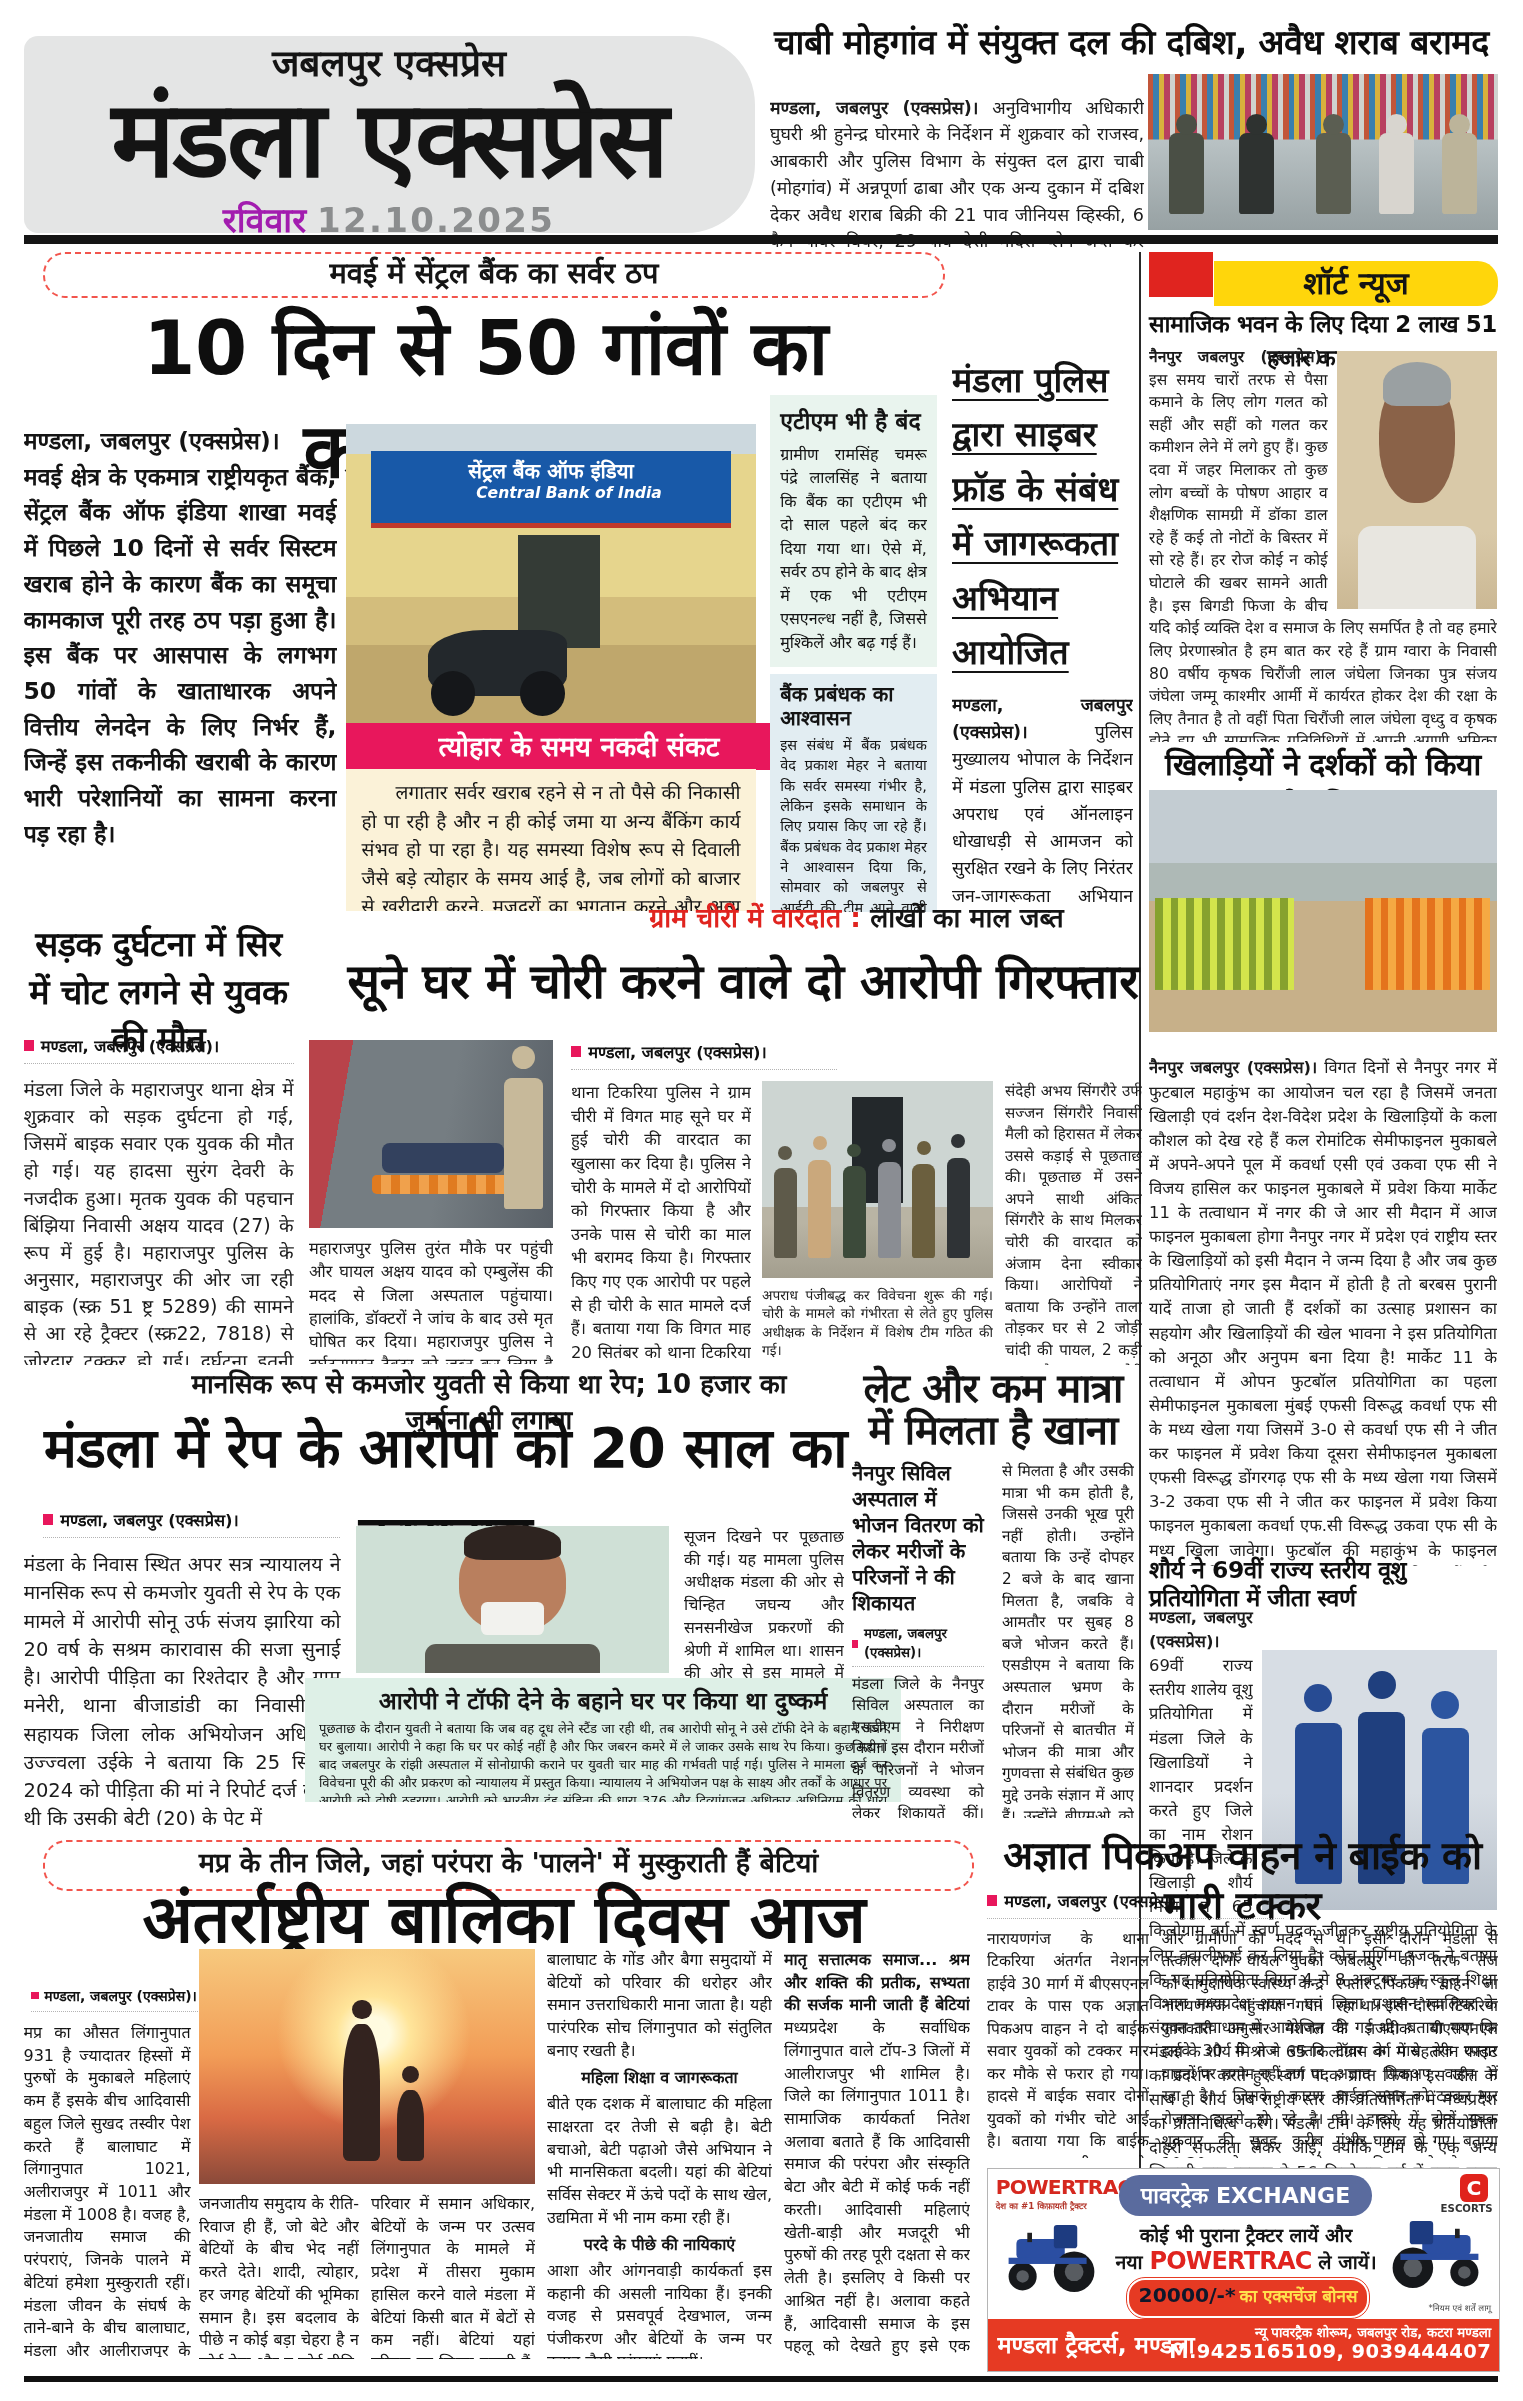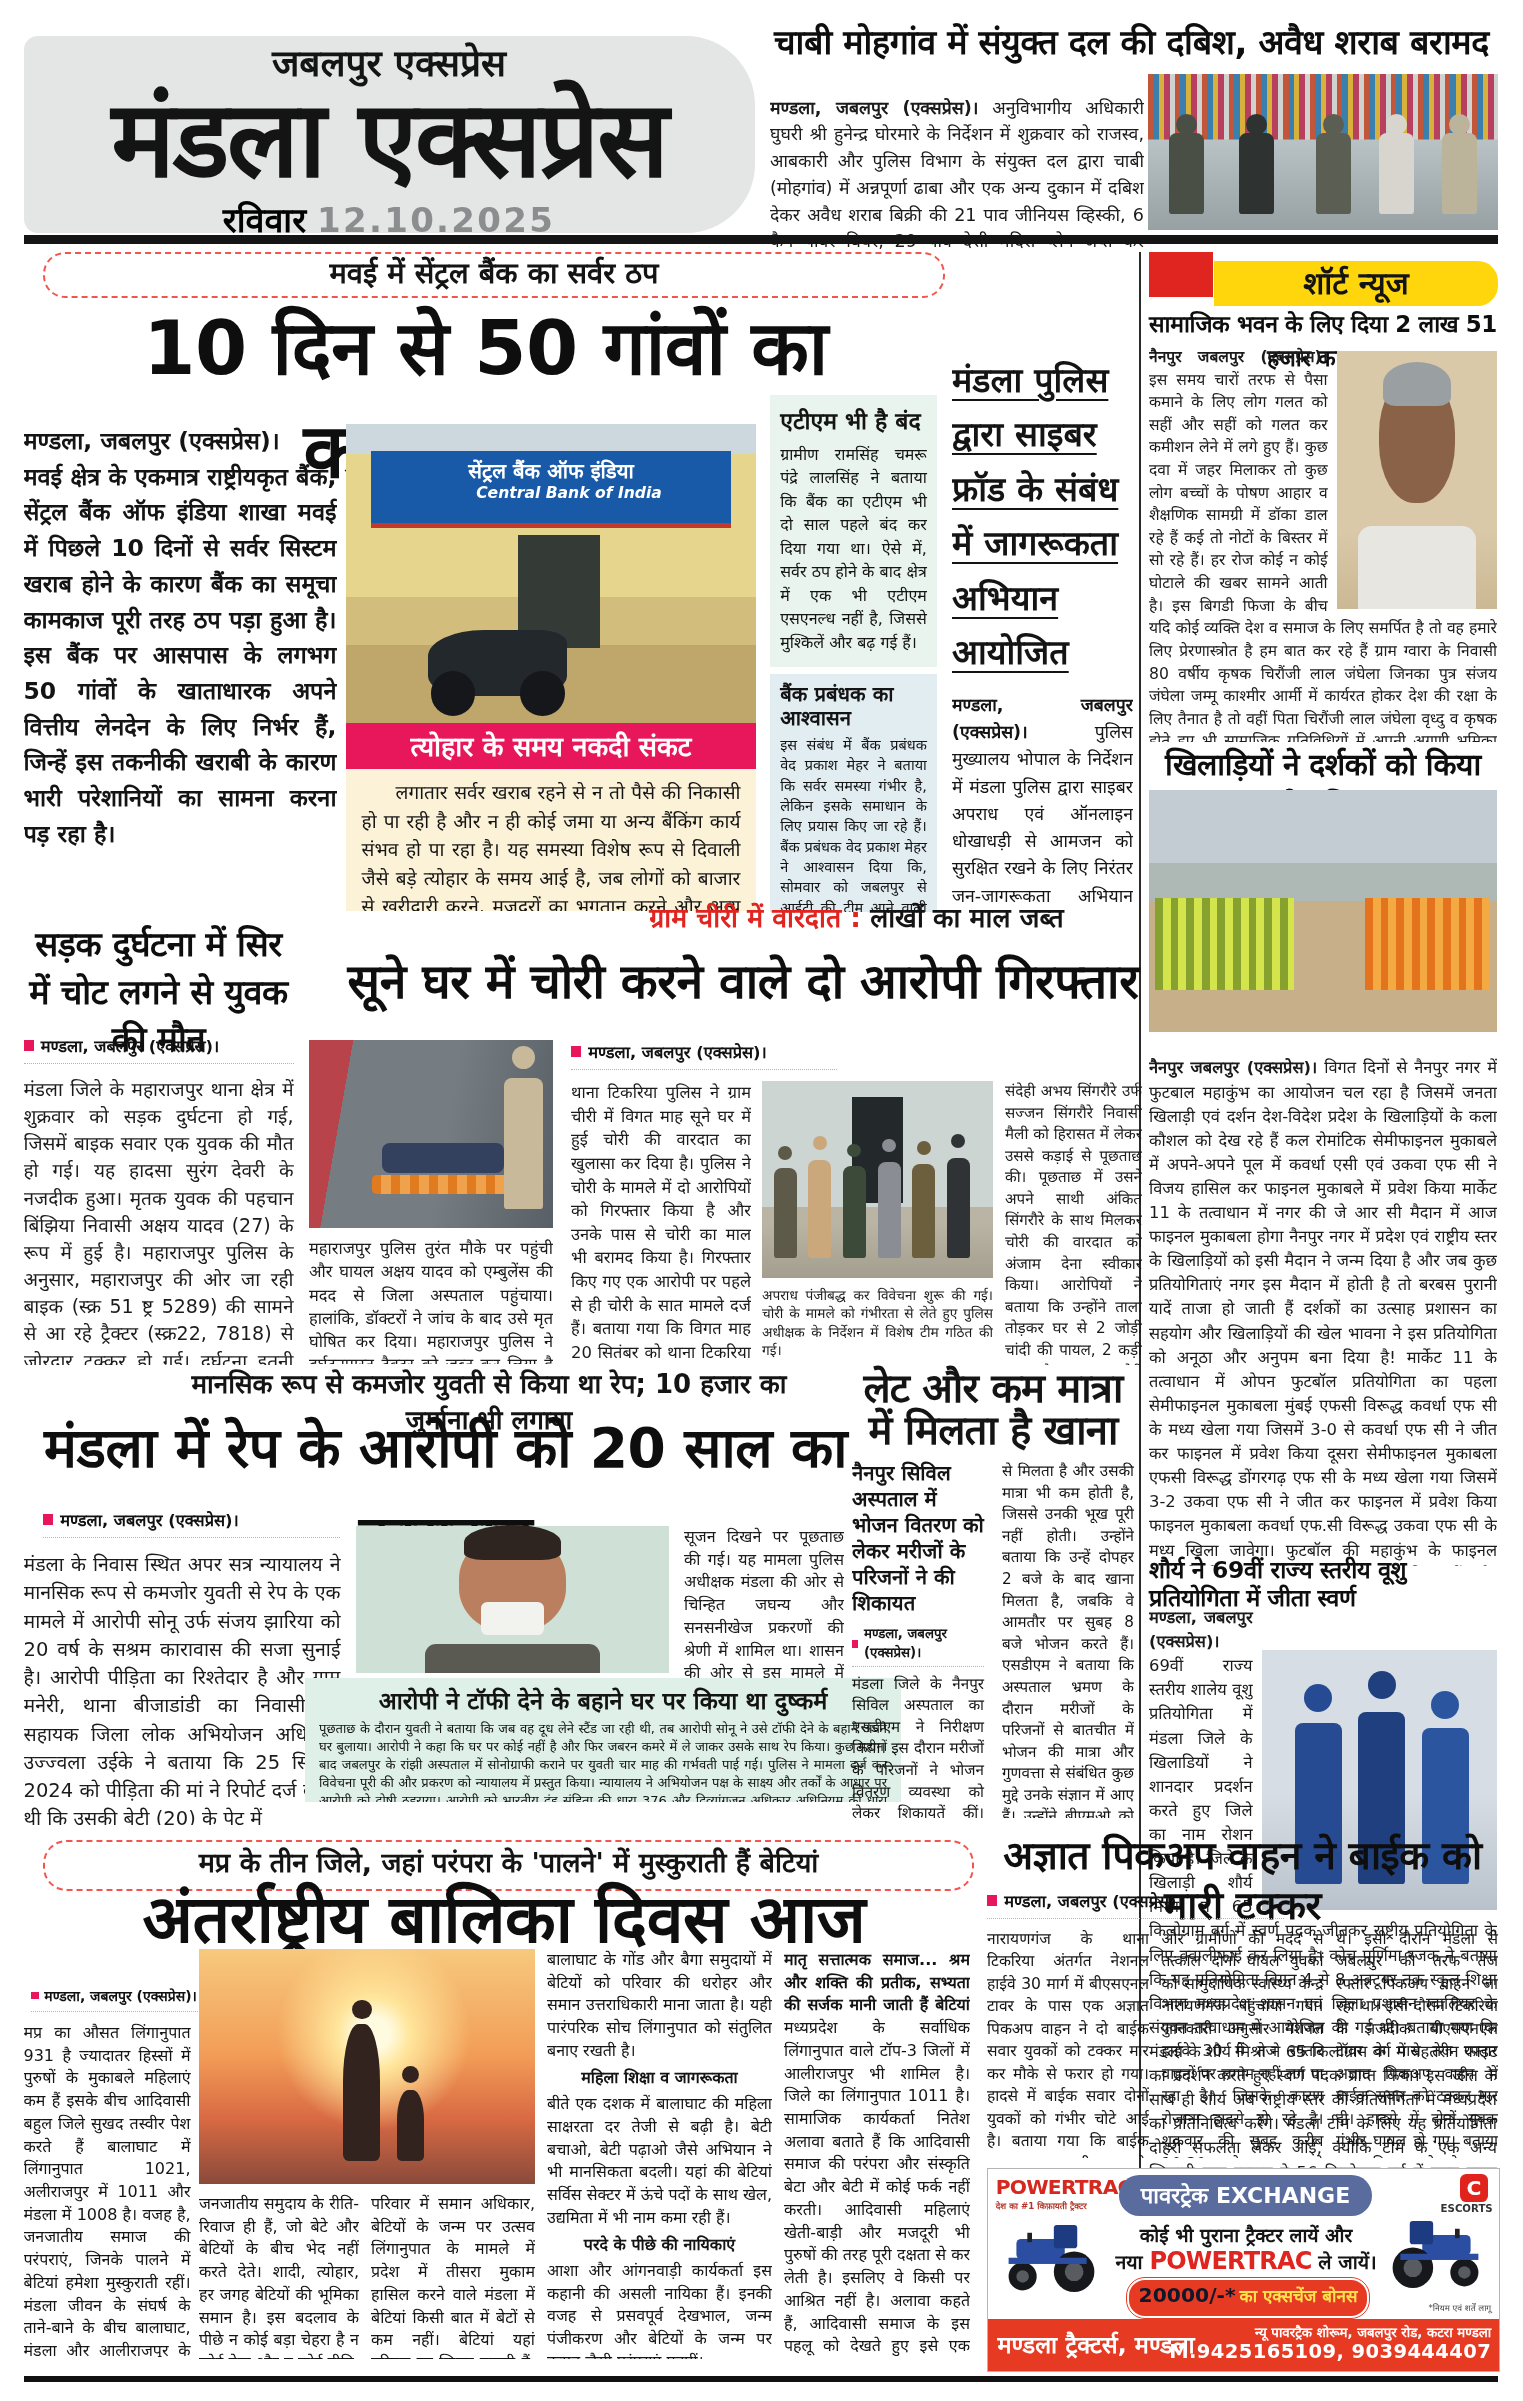--- a/index.html
+++ b/index.html
@@ -22,21 +22,21 @@
   .byline{display:flex;align-items:center;gap:7px;font-weight:800;font-size:16.4px;
           border-bottom:1.6px dotted #b3b3b3;padding-bottom:5.5px;color:#111;}
   .byline .bullet{width:10.2px;height:10.2px;background:var(--pink);flex:0 0 auto;}
 
   
   #masthead-box{left:23.5px;top:36px;width:731px;height:197px;background:var(--masthead-grey);
                 border-radius:14px 69px 69px 14px;}
   .m-kicker{padding-top:9.4px;font-size:37px;line-height:1.05;font-weight:800;}
   .m-title{font-size:106px;line-height:1.02;font-weight:800;letter-spacing:-2.3px;margin-top:1.6px;}
   .m-daterow{font-size:34px;font-weight:800;margin-top:1.6px;}
-  .m-day{color:#000000;margin-right:11px;}
+  .m-day{color:#a21caf;margin-right:11px;}
   .m-date{color:#8b8d8e;letter-spacing:2.3px;}
 
   
   #raid-h{left:766px;top:20.3px;width:731px;height:45px;font-size:34px;line-height:45px;}
   #raid-body{left:770px;top:77px;width:374px;height:155px;font-size:17.6px;line-height:1.52;}
   #raid-photo{left:1148px;top:74px;width:350px;height:156px;
     background:
       repeating-linear-gradient(90deg,#c2563a 0 5.5px,#3a7fae 5.5px 11px,#d8b13c 11px 16.4px,#b8405f 16.4px 22px,#cfd2cf 22px 27px) 0 0/100% 42% no-repeat,
       linear-gradient(#b9c2c4 0 42%,#97a1a3 100%);}
   #rule-top{left:23.5px;top:235px;width:1474px;height:8.6px;background:#151515;}
@@ -51,21 +51,21 @@
     background:linear-gradient(180deg,#ccd8de 0 10%,#e6d58d 10% 58%,#d3bd7c 58% 74%,#bfa76c 74% 100%);}
   .bank-sign{position:absolute;left:6%;top:9%;width:88%;height:24%;background:#1859a8;
              border-bottom:5.5px solid #c0392b;color:#fff;text-align:center;}
   .bank-sign .s1{font-size:20.3px;font-weight:800;padding-top:4.7px;}
   .bank-sign .s2{font-size:15.6px;font-style:italic;font-weight:700;margin-left:36px;}
   .bank-door{position:absolute;left:42%;top:37%;width:20%;height:38%;background:#343b36;}
   .moto{position:absolute;left:20%;bottom:9%;width:34%;height:22%;background:#23282c;border-radius:40% 20% 30% 30%;}
   .moto::before,.moto::after{content:"";position:absolute;bottom:-30%;width:32%;aspect-ratio:1;border-radius:50%;background:#15171a;}
   .moto::before{left:2%;} .moto::after{right:2%;}
   #caption-band{left:346px;top:723px;width:410px;height:47px;background:var(--pink);color:#fff;
-                font-size:27px;font-weight:800;line-height:47px;text-align:center;}
+                font-size:27px;font-weight:800;line-height:47px;text-align:center;padding-left:28px;}
   #caption-box{left:346px;top:769px;width:410px;height:142px;background:var(--cream);
                padding:9.4px 15.6px;box-sizing:border-box;font-size:19px;line-height:1.5;text-indent:34px;}
   #atm-box{left:770px;top:395px;width:167px;height:272px;background:var(--mint);padding:9.4px 10.2px;box-sizing:border-box;}
   #atm-box .bxh{font-size:23px;font-weight:800;margin-bottom:6.3px;}
   #atm-box .bxp{font-size:16px;line-height:1.47;}
   #mgr-box{left:770px;top:674px;width:167px;height:238px;background:var(--blue-grey);padding:7.8px 10.2px;box-sizing:border-box;}
   #mgr-box .bxh{font-size:20.3px;font-weight:800;line-height:1.2;margin-bottom:4.7px;}
   #mgr-box .bxp{font-size:14.5px;line-height:1.4;}
 
   

